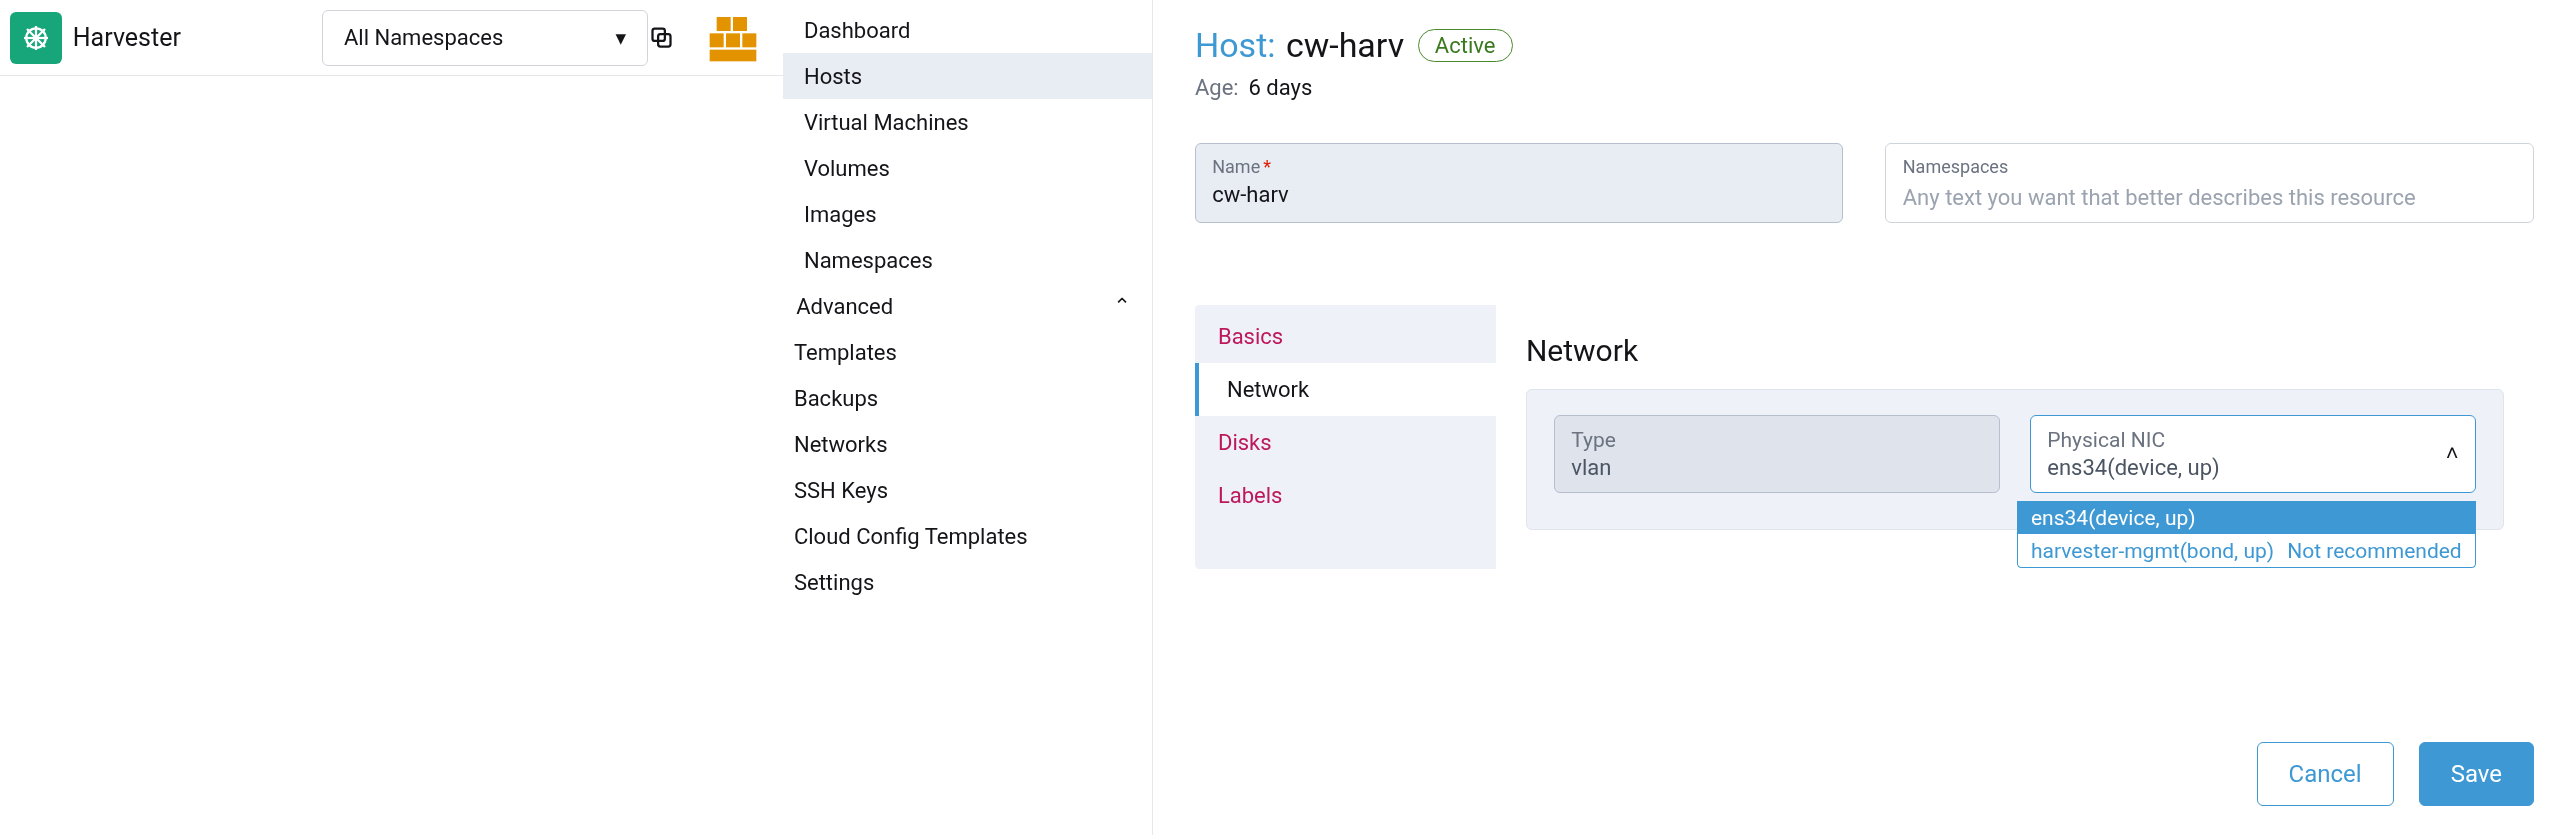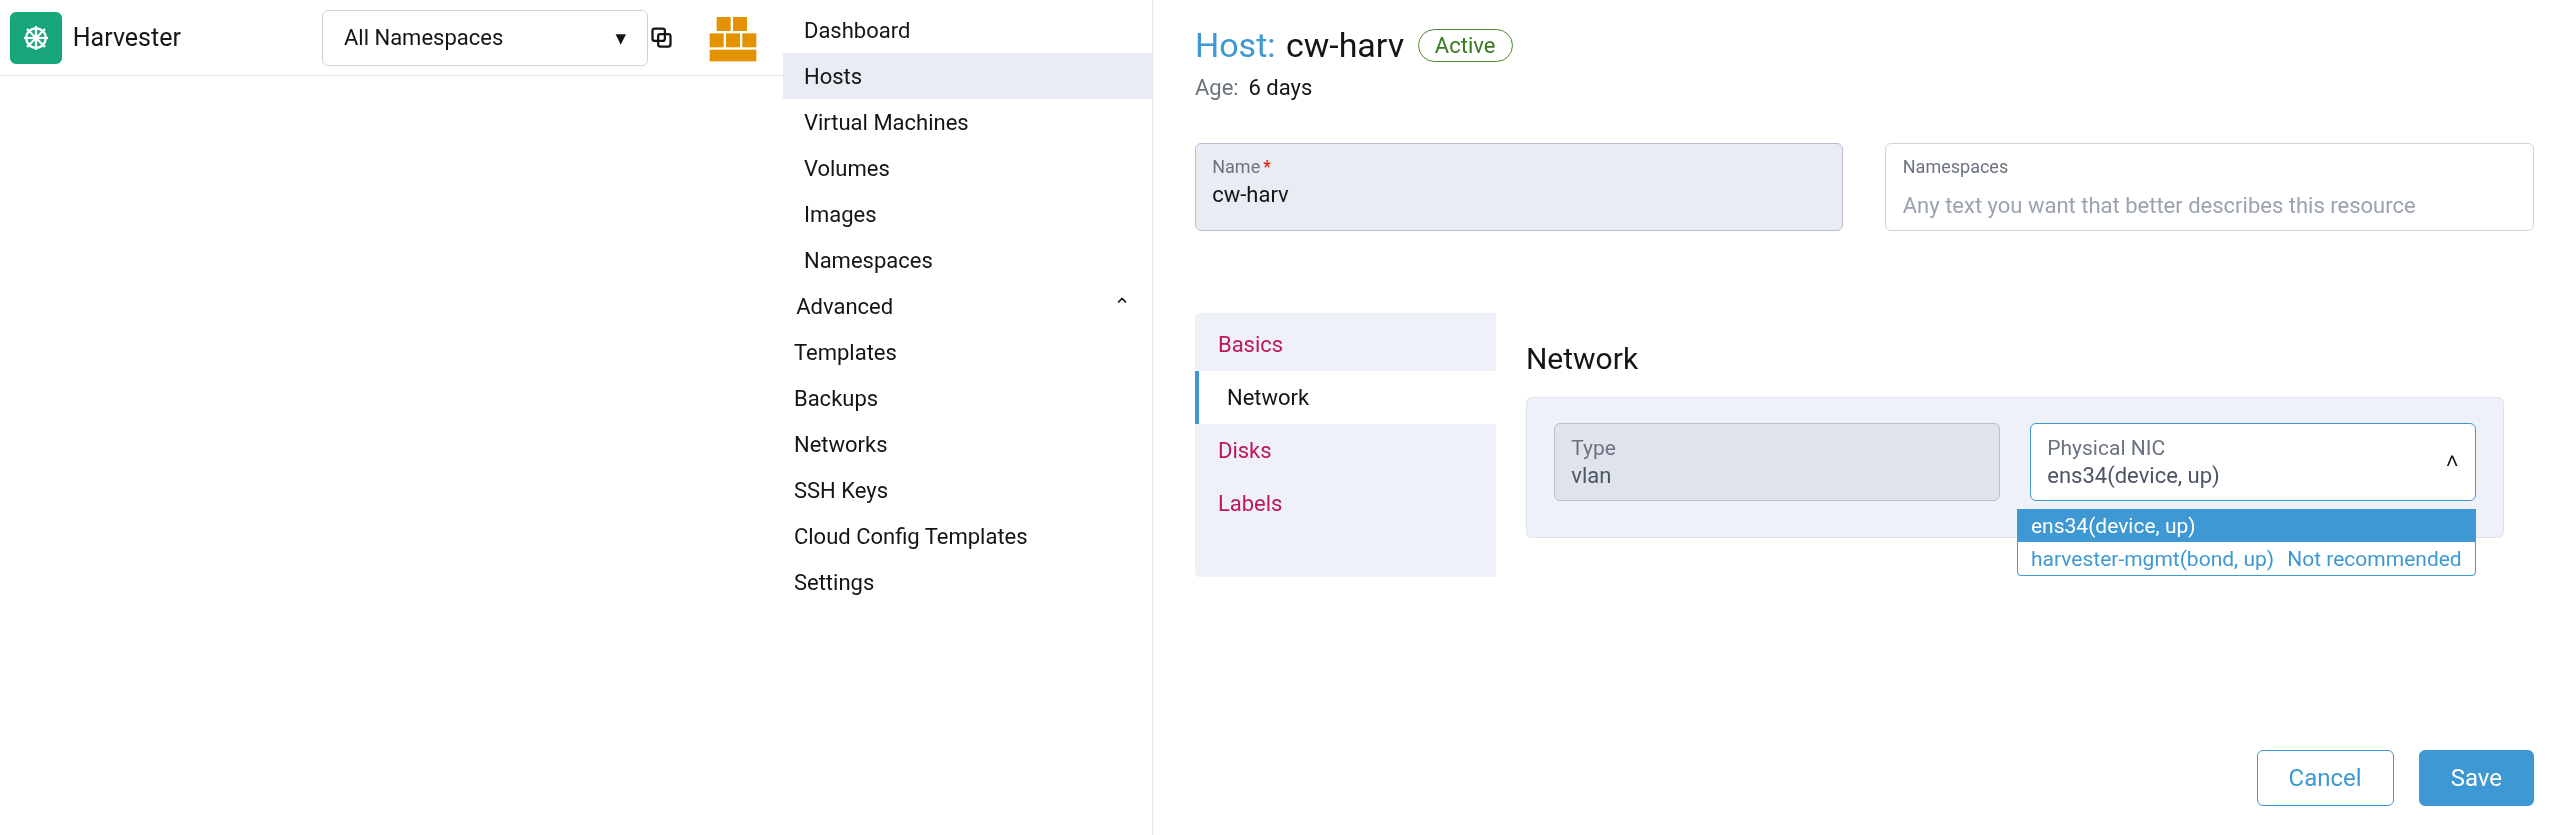--- a/index.html
+++ b/index.html
@@ -30,21 +30,21 @@
   .page-title .name { color: #141419; font-size: 34px; font-weight: 400; }
   .status-badge { border: 1.5px solid #4c8a2b; color: #3a7a1f; border-radius: 740px; padding: 3px 16.3px; font-size: 22px; margin-left: 3px; }
   .age-row { margin-top: 10.4px; font-size: 22px; color: #141419; }
   .age-row .k { color: #6b7280; margin-right: 4.4px; }
   
   .form-row { display: flex; gap: 42px; margin-top: 43px; }
   .field { flex: 1; border: 1.5px solid #cfd4dc; border-radius: 6px; padding: 12px 16.3px; }
   .field .flabel { font-size: 18px; color: #6b7280; }
   .field .flabel .req { color: #e11900; margin-left: 3px; }
   .field .fvalue { font-size: 22px; color: #141419; margin-top: 4.4px; }
-  .field .fplaceholder { font-size: 22px; color: #9aa3af; margin-top: 16px; }
+  .field .fplaceholder { font-size: 22px; color: #9aa3af; margin-top: 8px; }
   .field.readonly { background: #e8ecf3; border-color: #b7bfce; }
   
   .panel { margin-top: 82px; display: flex; border-radius: 4.4px; }
   .tabs { width: 301px; background: #eef1f7; border-top-left-radius: 4.4px; border-bottom-left-radius: 4.4px; padding-top: 4.4px; }
   .tab { height: 53px; display: flex; align-items: center; padding-left: 23px; font-size: 22px; color: #be185d; cursor: pointer; }
   .tab.active { background: #fff; color: #141419; border-left: 4.4px solid #3d98d3; padding-left: 28px; }
   .tab-content { flex: 1; background: #fff; padding: 28px 30px 39px 30px; border-top-right-radius: 4.4px; border-bottom-right-radius: 4.4px; }
   .section-title { font-size: 30px; font-weight: 400; margin-bottom: 21px; }
   .net-box { background: #eef1f7; border: 1.5px solid #dfe3ec; border-radius: 6px; padding: 25px 27px 36px 27px; display: flex; gap: 30px; position: relative; }
   .net-field { flex: 1; border: 1.5px solid #cfd4dc; border-radius: 6px; background: #fff; padding: 12px 16.3px; }
@@ -55,21 +55,21 @@
   .chev-up { font-size: 22px; color: #141419; align-self: center; margin-left: 12px; }
   
   .dropdown { position: absolute; left: calc(50% + 15px - 13.3px); right: 27px; top: 111px; background: #fff; border: 1.5px solid #3d98d3; border-top: none; border-radius: 0 0 4.4px 4.4px; overflow: hidden; z-index: 10; }
   .opt { display: flex; align-items: center; justify-content: space-between; height: 33px; padding: 0 13.3px; font-size: 21px; cursor: pointer; }
   .opt.selected { background: #3d98d3; color: #fff; }
   .opt .optlabel { color: #3d98d3; }
   .opt.selected .optlabel { color: #fff; }
   .opt .hint { color: #3d98d3; }
   
   .footer { position: absolute; right: 42px; bottom: 30px; display: flex; gap: 25px; }
-  .btn { height: 56px; padding: 0 31px; border-radius: 6px; font-size: 24px; display: flex; align-items: center; justify-content: center; cursor: pointer; }
+  .btn { height: 64px; padding: 0 31px; border-radius: 6px; font-size: 24px; display: flex; align-items: center; justify-content: center; cursor: pointer; }
   .btn.secondary { background: #fff; border: 1.5px solid #3d98d3; color: #3d98d3; }
   .btn.primary { background: #3d98d3; border: 1.5px solid #3d98d3; color: #fff; }
 </style>
 </head>
 <body>
 
 <div class="app">
 
   <div class="header">
     <div class="brand">

